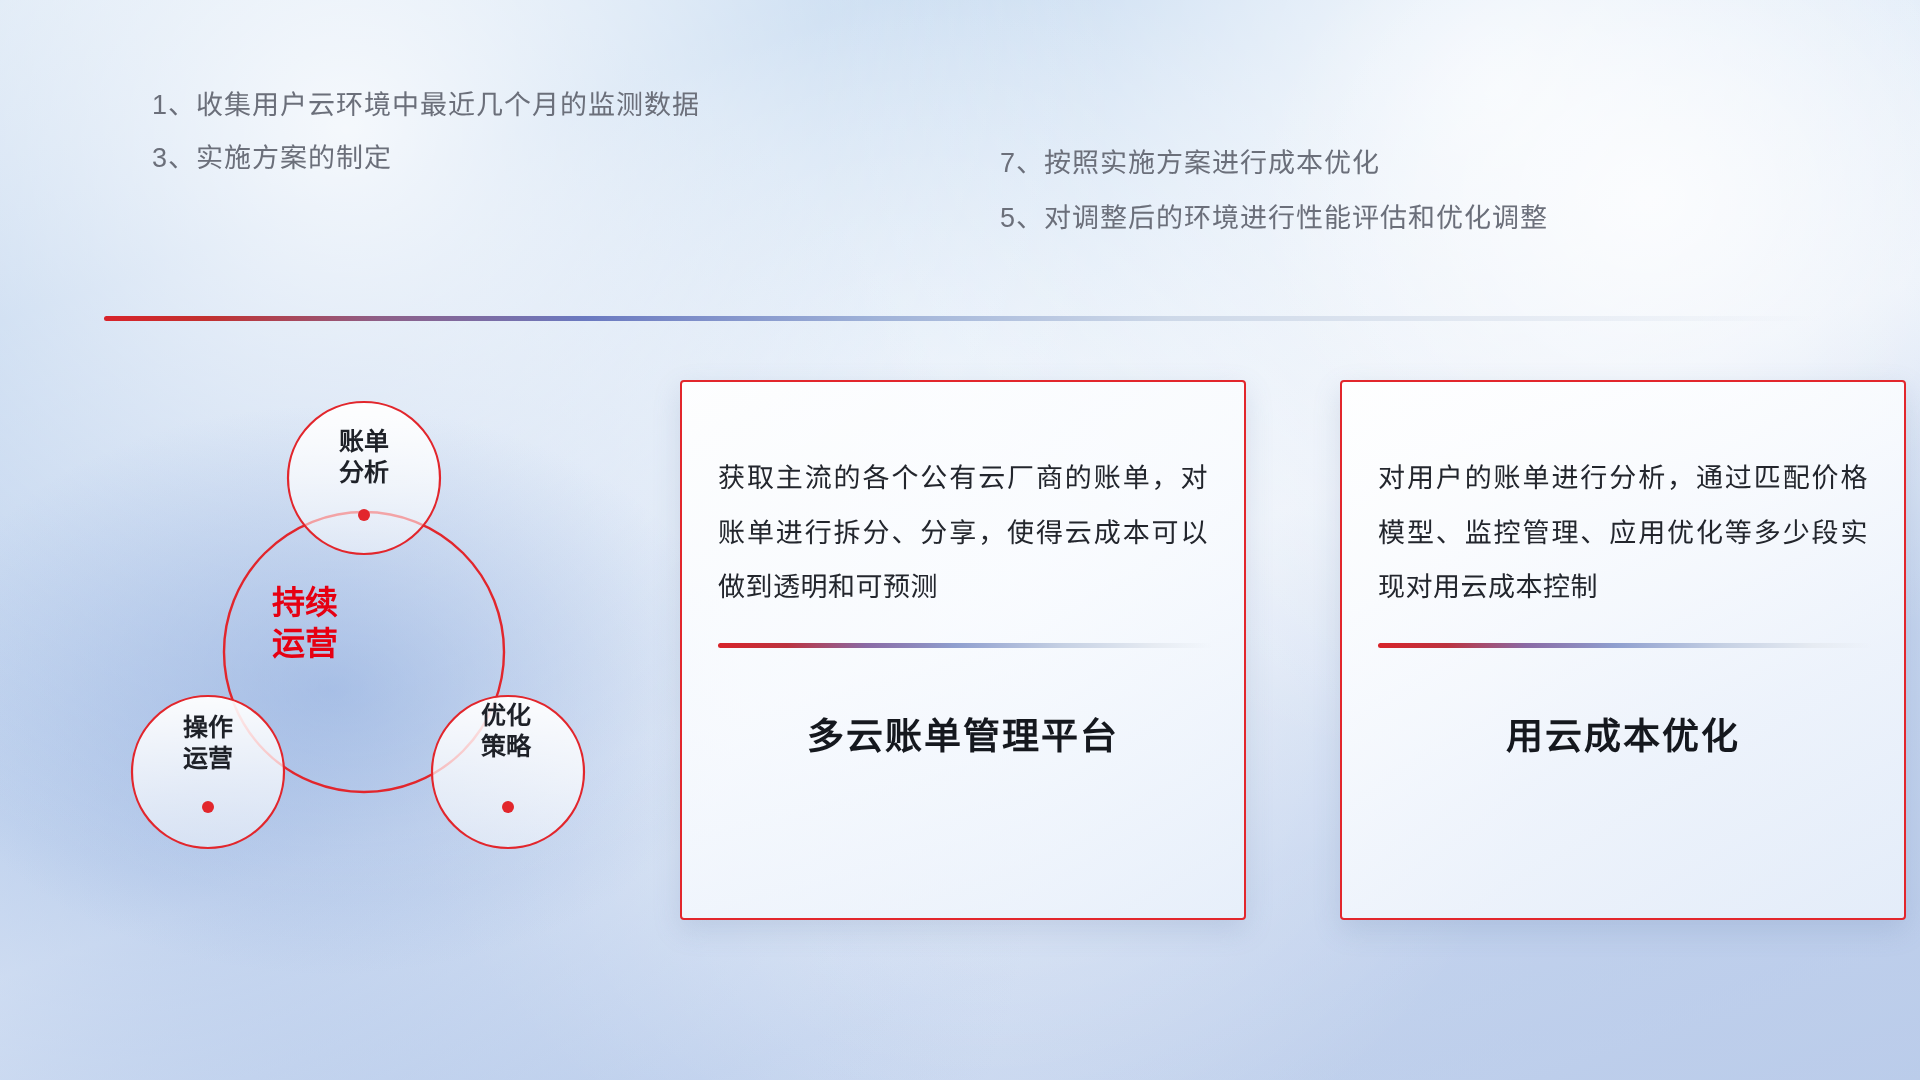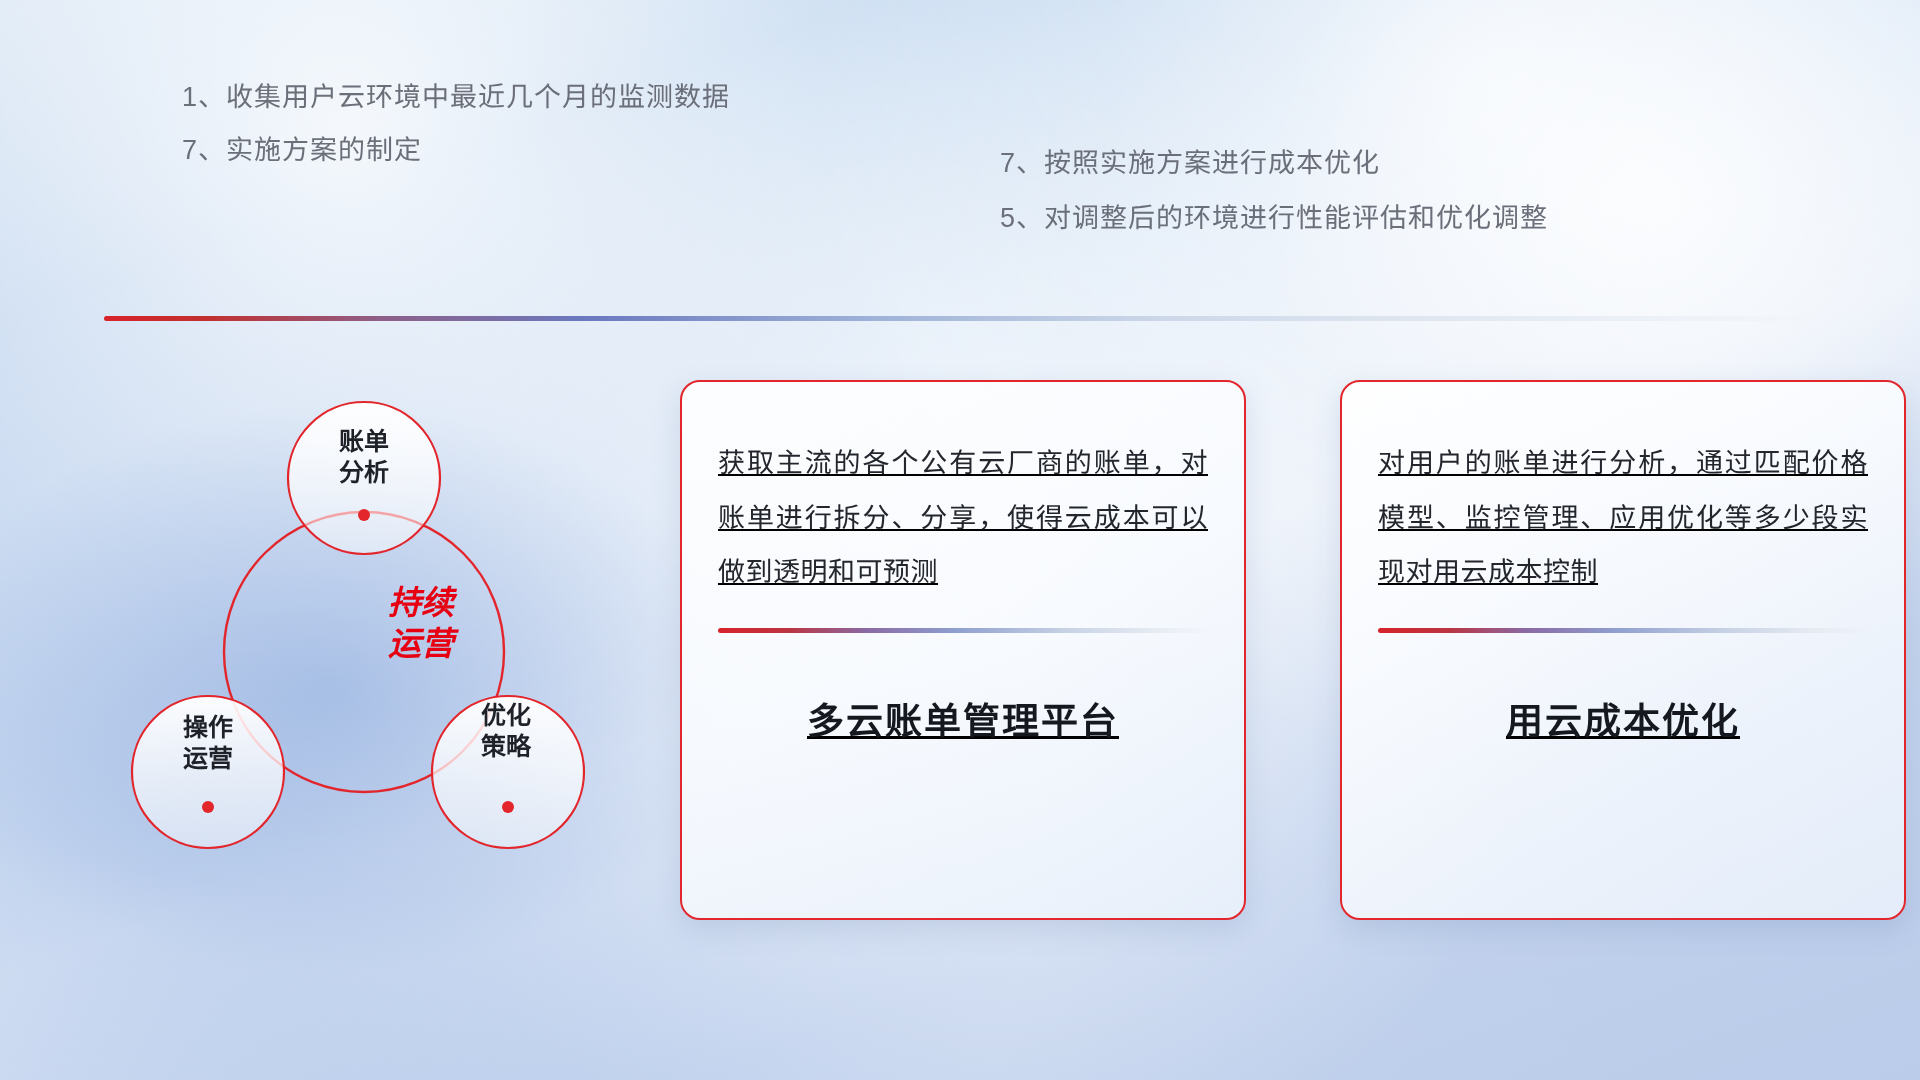--- a/index.html
+++ b/index.html
@@ -45,23 +45,22 @@
     width: 820px;
     height: 720px;
     background: radial-gradient(ellipse at center, rgba(255,255,255,0.75) 0%, rgba(255,255,255,0) 68%);
     pointer-events: none;
   }
 
   
   .steps-left {
     position: absolute;
     left: 152px;
-    top: 84px;
+    top: 92px;
     z-index: 5;
-    margin-left: 30px;
   }
   .steps-right {
     position: absolute;
     left: 1000px;
     top: 150px;
     z-index: 5;
   }
   .step-line {
     font-size: 27px;
     color: #6b6f7a;
@@ -105,43 +104,41 @@
     white-space: nowrap;
   }
   .venn-label.top    { left: 198px; top: 74px;  width: 140px; }
   .venn-label.left   { left: 42px;  top: 360px; width: 140px; }
   .venn-label.right  { left: 340px; top: 348px; width: 140px; }
   .venn-center {
     position: absolute;
     left: 176px;
     top: 230px;
     width: 182px;
-    text-align: right;
+    text-align: left;
     color: #e60012;
     font-weight: bold;
     font-size: 33px;
     line-height: 1.25;
     white-space: nowrap;
-    font-style: italic;
   }
 
   
   .card {
     position: absolute;
     top: 380px;
     width: 566px;
     height: 540px;
     border: 2px solid #e2262c;
-    border-radius: 20px;
+    border-radius: 4px;
     background: linear-gradient(150deg, rgba(255,255,255,0.92) 0%, rgba(250,252,255,0.86) 45%, rgba(236,243,252,0.82) 100%);
     box-shadow: 0 10px 28px rgba(90,115,160,0.18);
     z-index: 6;
     box-sizing: border-box;
-    padding: 54px 36px 30px 36px;
-    text-decoration: underline;
+    padding: 69px 36px 30px 36px;
   }
   #card-1 { left: 680px; }
   #card-2 { left: 1340px; }
 
   .card-body {
     font-size: 27px;
     color: #23262d;
     line-height: 2.02;
     letter-spacing: 0.5px;
     text-align: justify;
@@ -163,21 +160,21 @@
     white-space: nowrap;
   }
 </style>
 </head>
 <body>
 
 <div class="slide">
 
   <div class="steps-left">
     <div class="step-line">1、收集用户云环境中最近几个月的监测数据</div>
-    <div class="step-line">7、实施方案的制定</div>
+    <div class="step-line">3、实施方案的制定</div>
   </div>
 
   <div class="steps-right">
     <div class="step-line">7、按照实施方案进行成本优化</div>
     <div class="step-line">5、对调整后的环境进行性能评估和优化调整</div>
   </div>
 
   <div class="divider"></div>
 
   <div class="venn">

